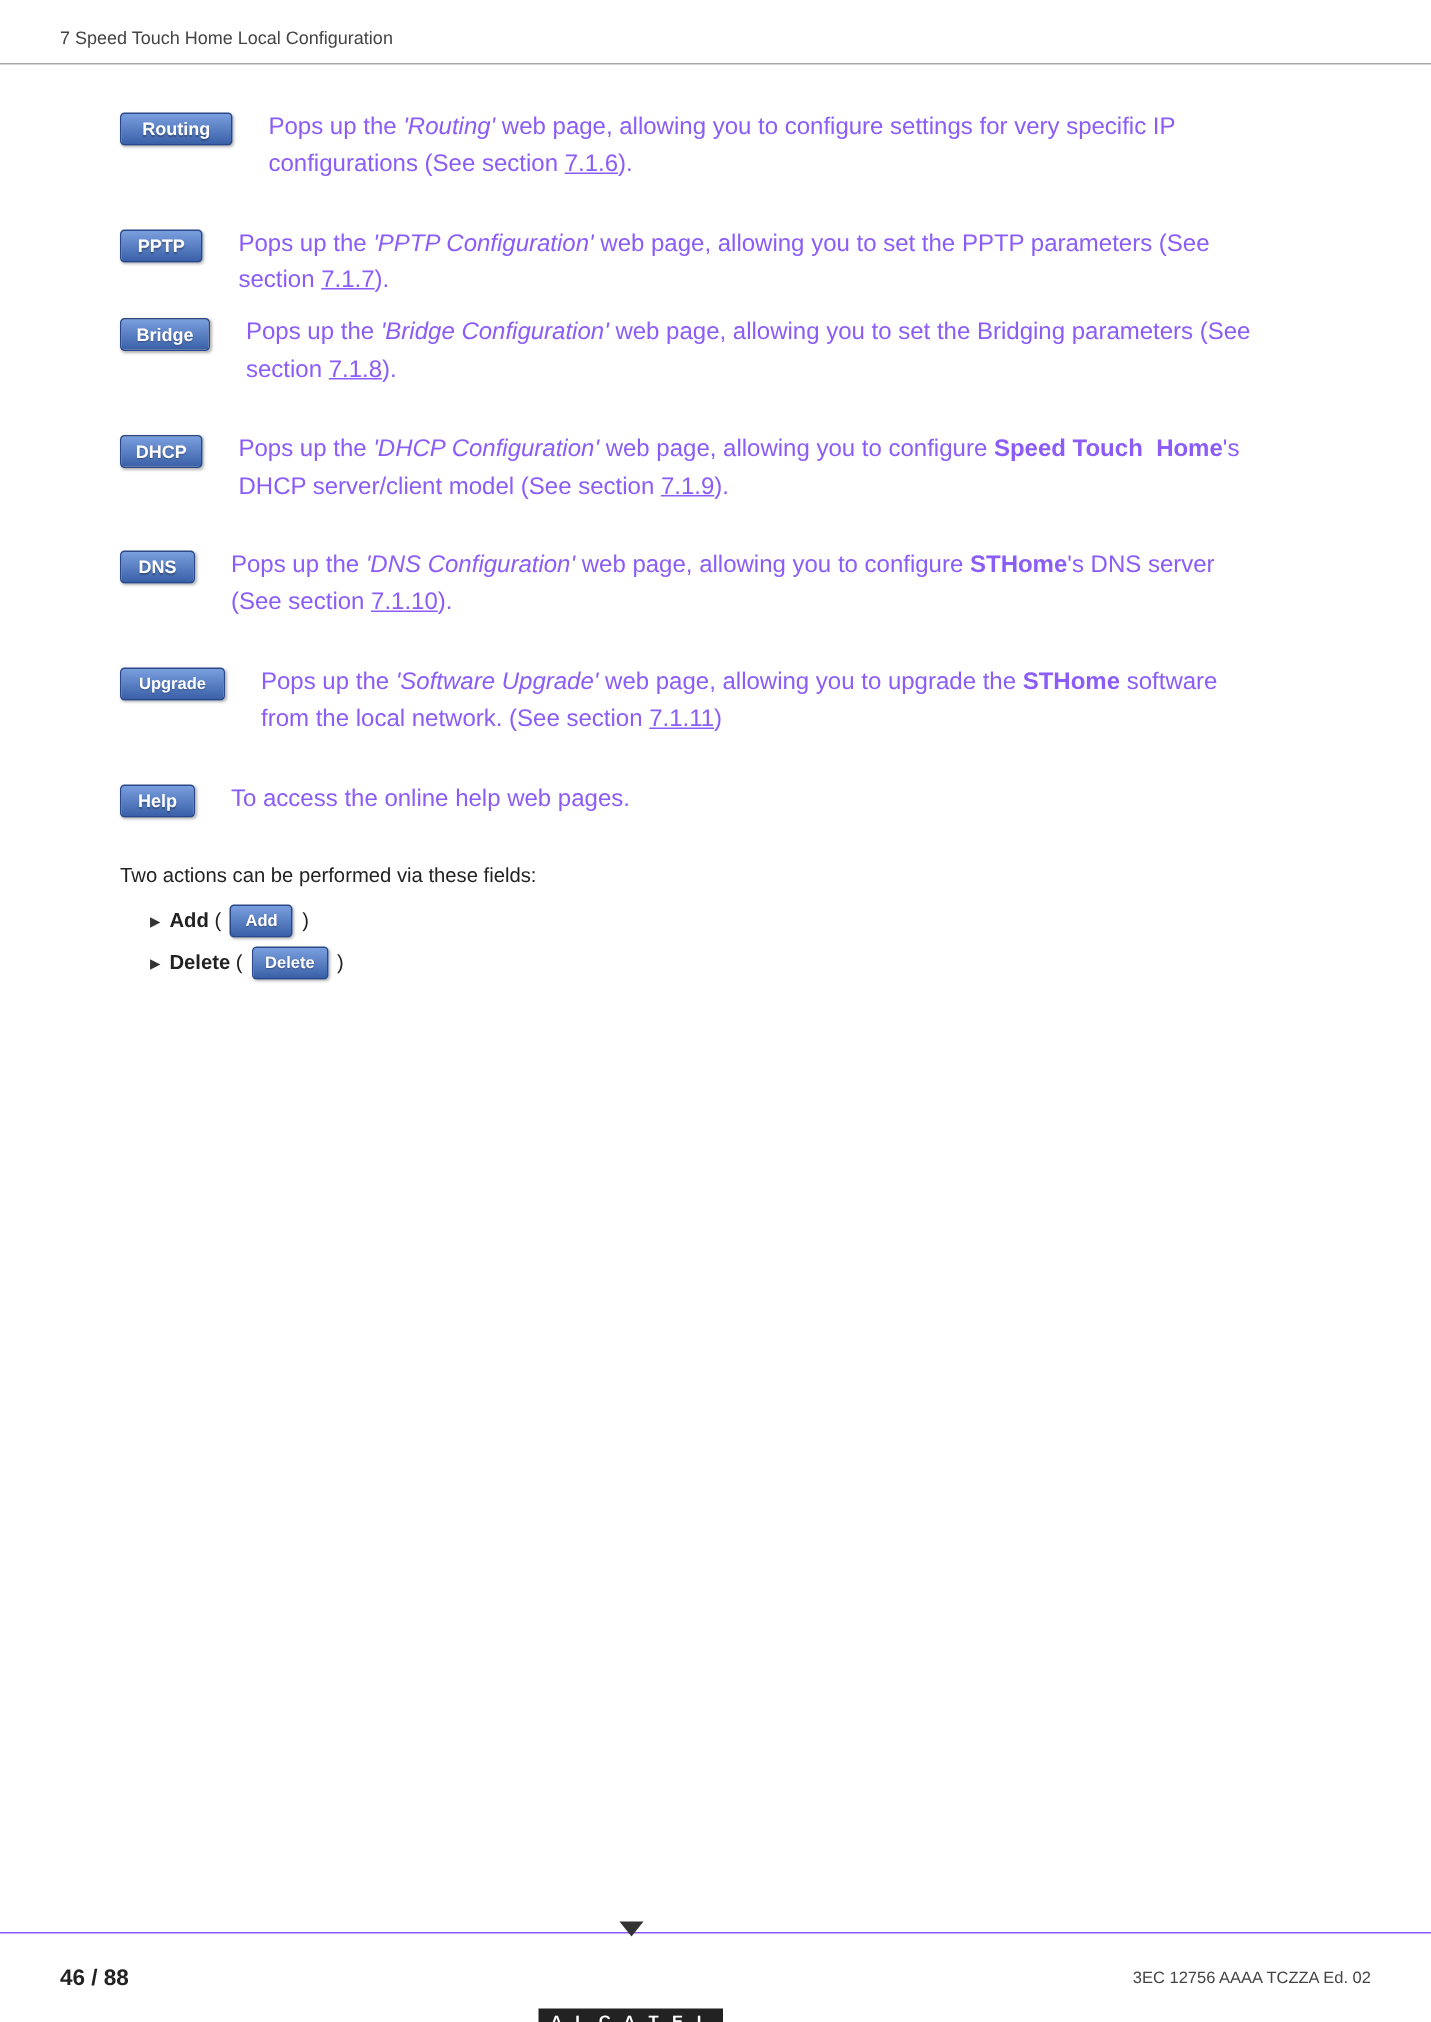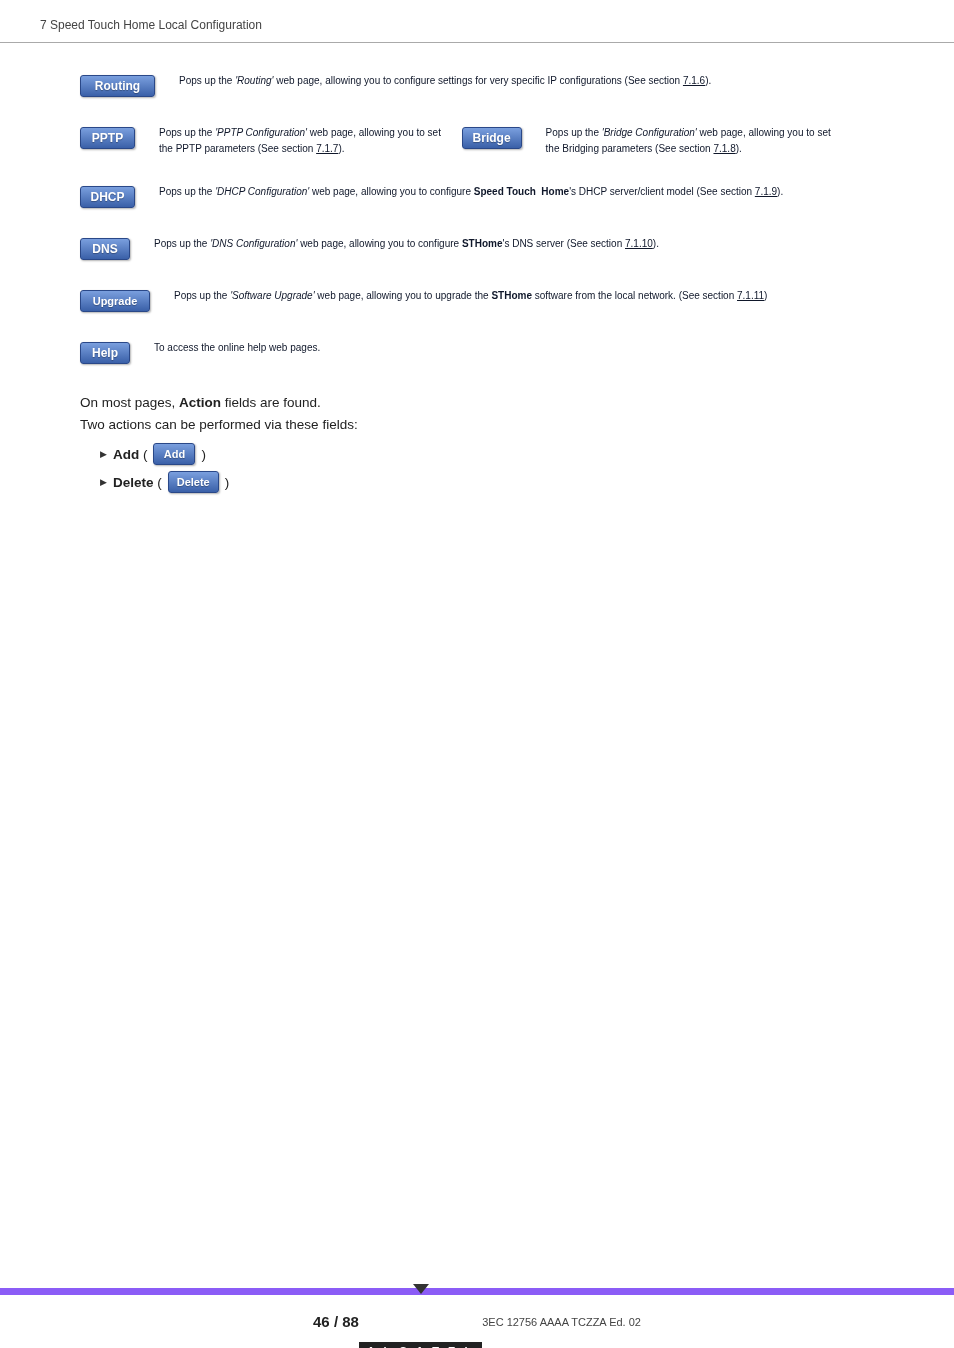--- a/index.html
+++ b/index.html
@@ -115,23 +115,23 @@
     }
 
     .nav-button.delete-btn {
       background: linear-gradient(to bottom, #7a9fde, #3a60a8);
       border-color: #2a4888;
       min-width: 50px;
       font-size: 11px;
     }
 
     .description {
-      font-size: 10px;
+      font-size: 16px;
       line-height: 1.55;
-      color: #0f172a;
+      color: #8b5cf6;
       flex: 1;
     }
 
     em {
       font-style: italic;
     }
 
     strong {
       font-weight: bold;
     }
@@ -175,24 +175,24 @@
       color: #333;
       flex-shrink: 0;
     }
 
     .page-footer {
       position: absolute;
       bottom: 0;
       left: 0;
       right: 0;
       height: 60px;
-      border-top: 7px solid #8b5cf6;
+      border-top: 1px solid #8b5cf6;
       display: flex;
       align-items: center;
-      justify-content: center;
+      justify-content: space-between;
       padding: 0 40px;
     }
 
     .footer-left {
       font-size: 15px;
       font-weight: bold;
     }
 
     .footer-center {
       display: flex;
@@ -235,21 +235,21 @@
 
   <div class="button-row">
     <div class="button-col">
       <button class="nav-button routing">Routing</button>
     </div>
     <div class="description">
       Pops up the <em>'Routing'</em> web page, allowing you to configure settings for very specific IP configurations (See section <u>7.1.6</u>).
     </div>
   </div>
 
-  <div class="button-row" style="flex-direction:row; gap:10px;">
+  <div class="button-row" style="flex-direction:column; gap:10px;">
     <div class="btn-desc-group">
       <div class="button-col">
         <button class="nav-button pptp">PPTP</button>
       </div>
       <div class="description">
         Pops up the <em>'PPTP Configuration'</em> web page, allowing you to set the PPTP parameters (See section <u>7.1.7</u>).
       </div>
     </div>
     <div class="btn-desc-group">
       <div class="button-col">
@@ -292,23 +292,20 @@
   <div class="button-row">
     <div class="button-col">
       <button class="nav-button help">Help</button>
     </div>
     <div class="description">
       To access the online help web pages.
     </div>
   </div>
 
   <div class="action-section">
-    <p>
-      On most pages, <strong>Action</strong> fields are found.
-    </p>
     <p>
       Two actions can be performed via these fields:
     </p>
     <ul class="action-list">
       <li>
         <span><strong>Add</strong> (</span>
         <button class="nav-button add-btn">Add</button>
         <span>)</span>
       </li>
       <li>

